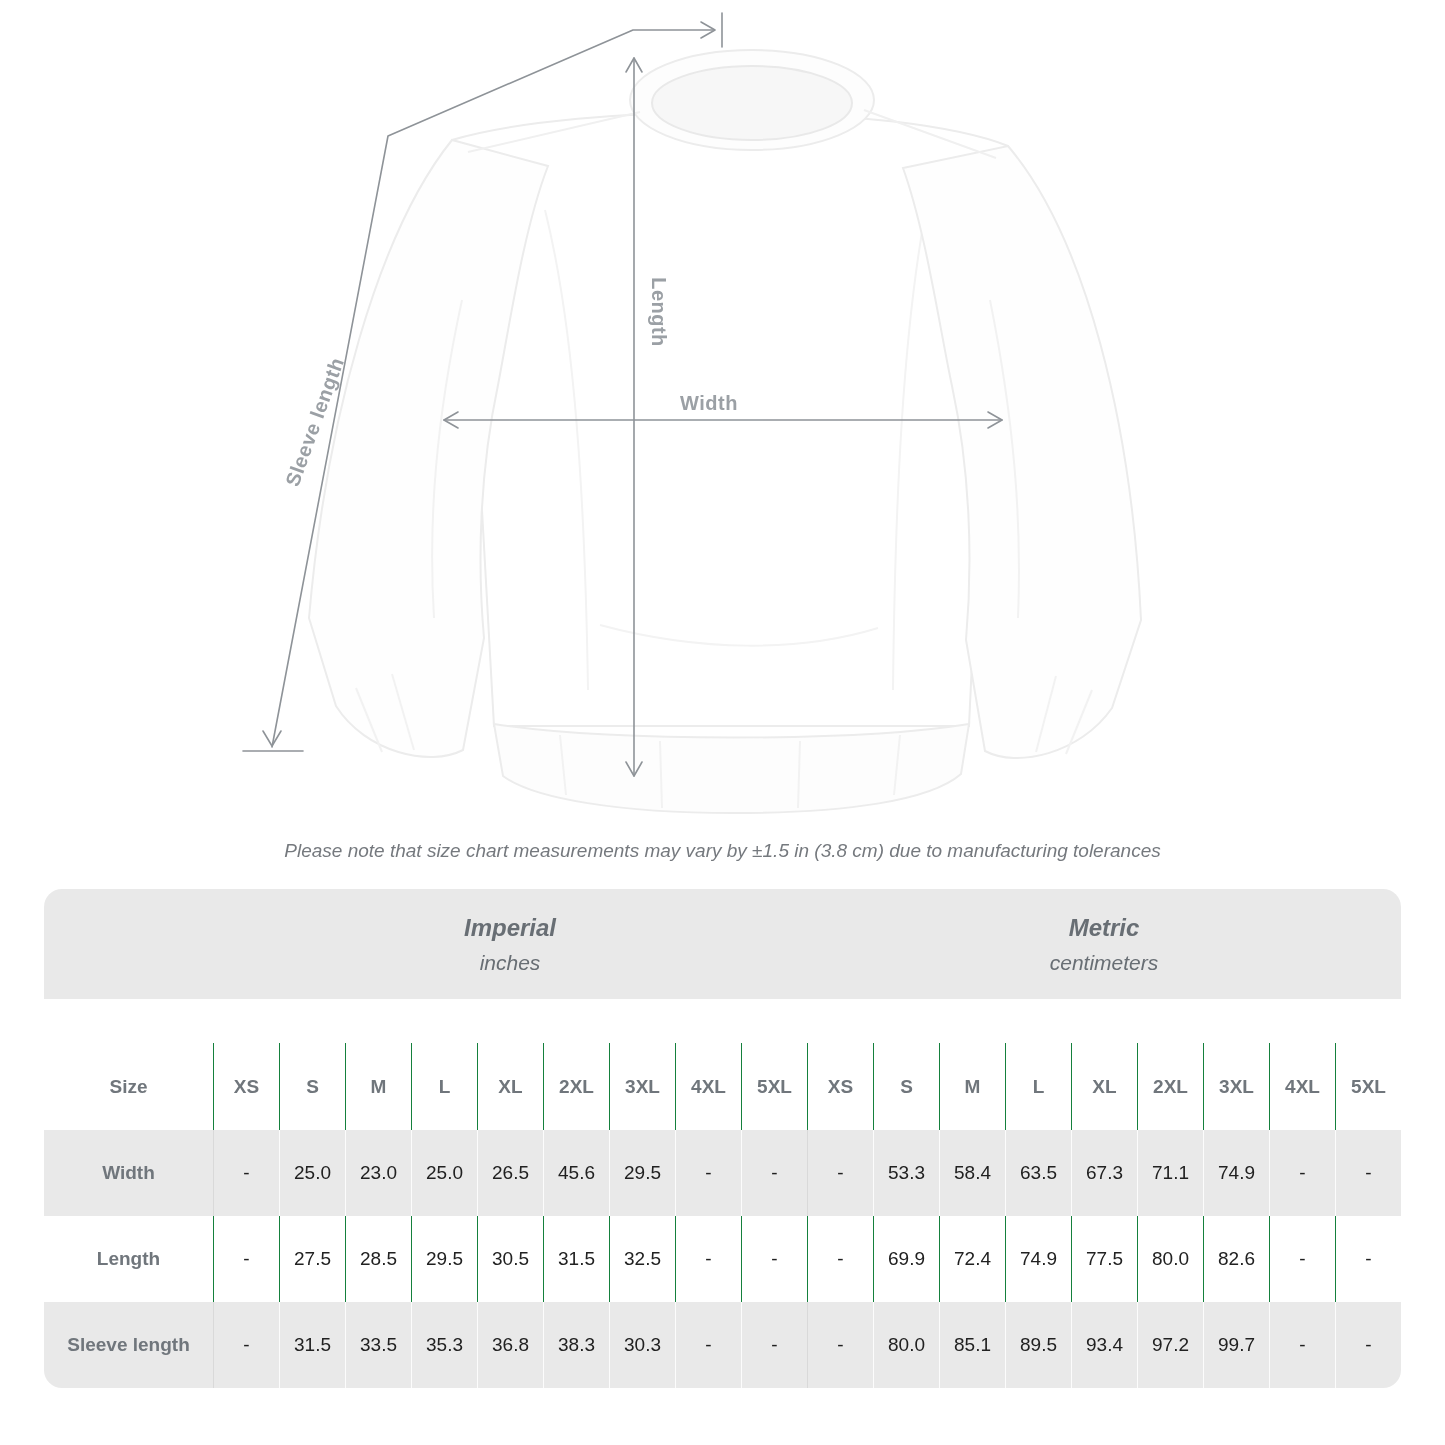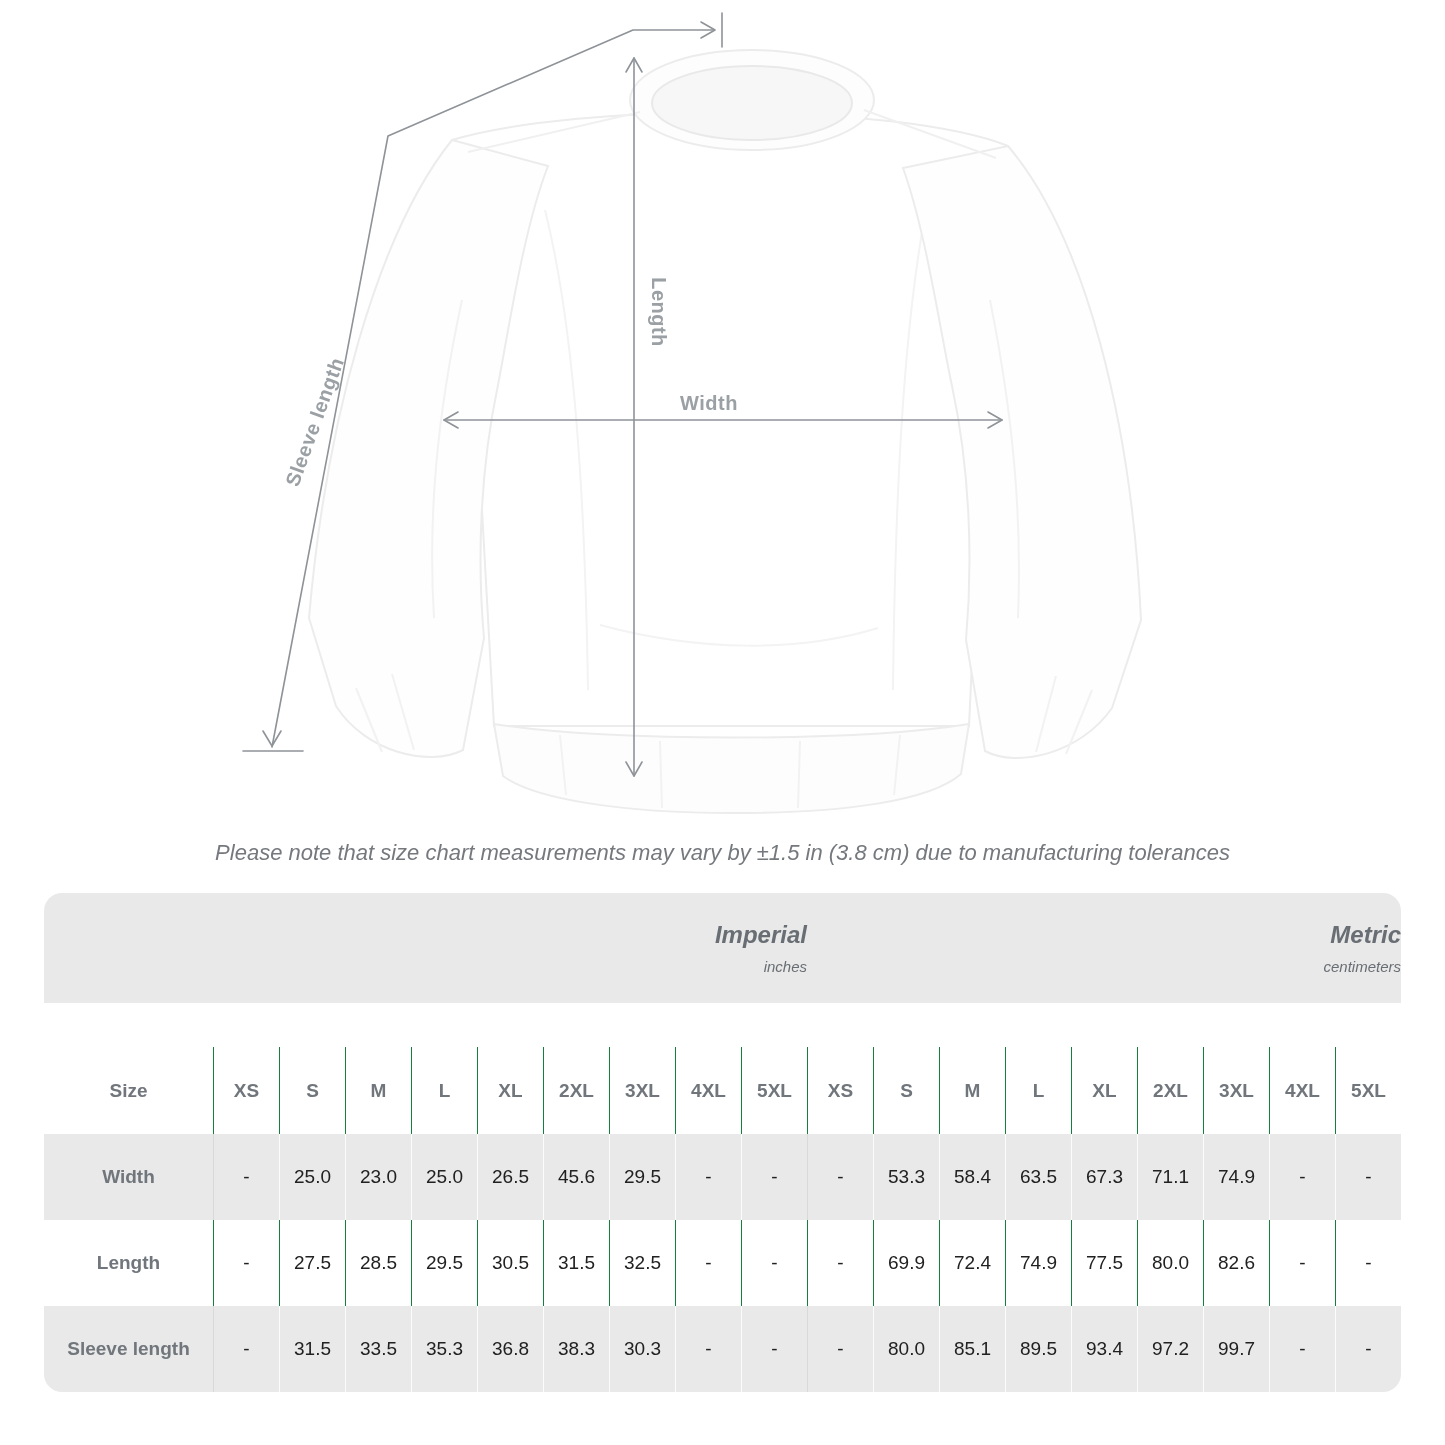--- a/index.html
+++ b/index.html
@@ -21,31 +21,31 @@
   .mlabel.sleeve{left:315px;top:422px;transform:translate(-50%,-50%) rotate(-70deg);}
   .mlabel.length{left:658px;top:312px;transform:translate(-50%,-50%);writing-mode:vertical-rl;}
   .mlabel.width{left:709px;top:403px;transform:translate(-50%,-50%);}
   
   .title{
     margin:14px 0 0 0;text-align:center;
     font-size:31px;font-weight:bold;color:#3b3b3b;letter-spacing:.3px;
   }
   .subtitle{
     margin:5px 0 0 0;text-align:center;
-    font-size:22px;font-style:italic;color:#75797e;
+    font-size:19px;font-style:italic;color:#75797e;
   }
   
   .sizetable{width:1357px;margin:27px auto 0 auto;}
   .thead{
     display:grid;grid-template-columns:169px repeat(18,1fr);
     height:110px;background:#e9e9e9;border-radius:18px 18px 0 0;
   }
-  .ghead{grid-column:span 9;display:flex;flex-direction:column;align-items:flex-end;justify-content:center;}
+  .ghead{grid-column:span 9;display:flex;flex-direction:column;align-items:center;justify-content:center;}
   .ghead .gl{font-size:24px;font-weight:bold;font-style:italic;color:#686e74;}
-  .ghead .gs{font-size:15px;font-style:italic;color:#686e74;margin-top:9px;}
+  .ghead .gs{font-size:21px;font-style:italic;color:#686e74;margin-top:9px;}
   .trow{
     display:grid;grid-template-columns:169px repeat(18,1fr);
     height:86px;
   }
   .trow.sizes{height:87px;background:#ffffff;margin-top:44px;}
   .trow.gray{background:#e9e9e9;}
   .trow.white{background:#ffffff;}
   .trow.last{border-radius:0 0 18px 18px;overflow:hidden;}
   .c{display:flex;align-items:center;justify-content:center;font-size:19px;color:#212121;}
   .c.lab{font-weight:bold;color:#70767c;}

